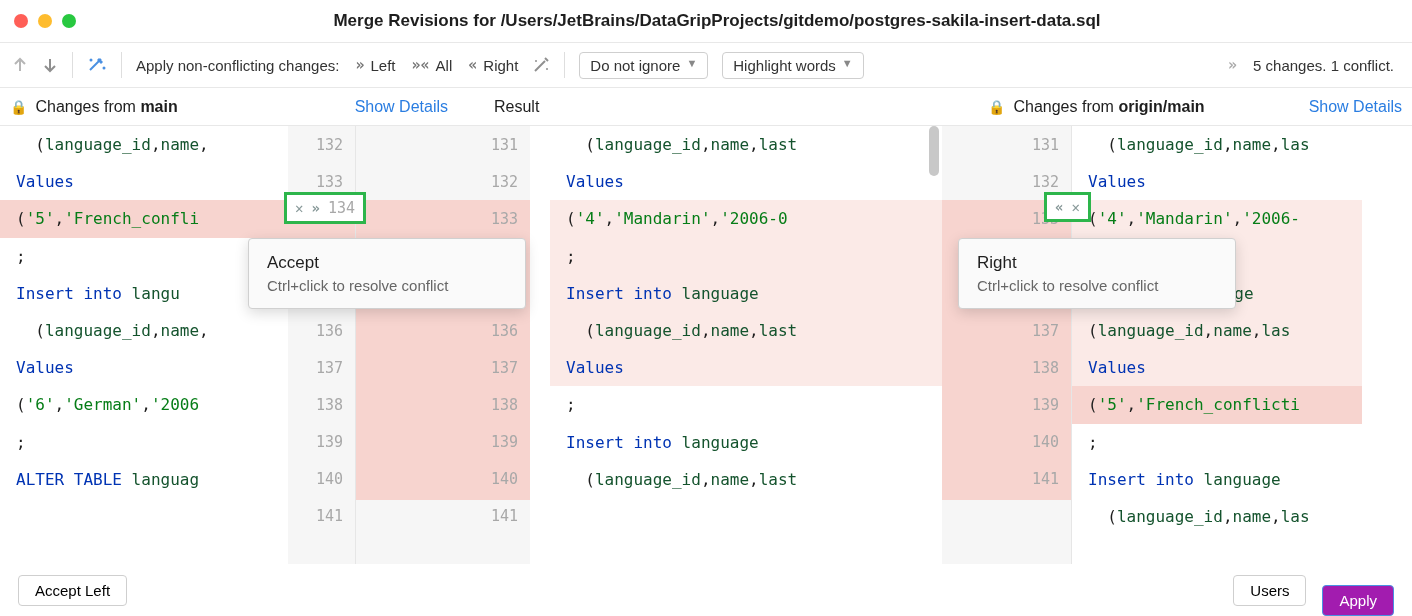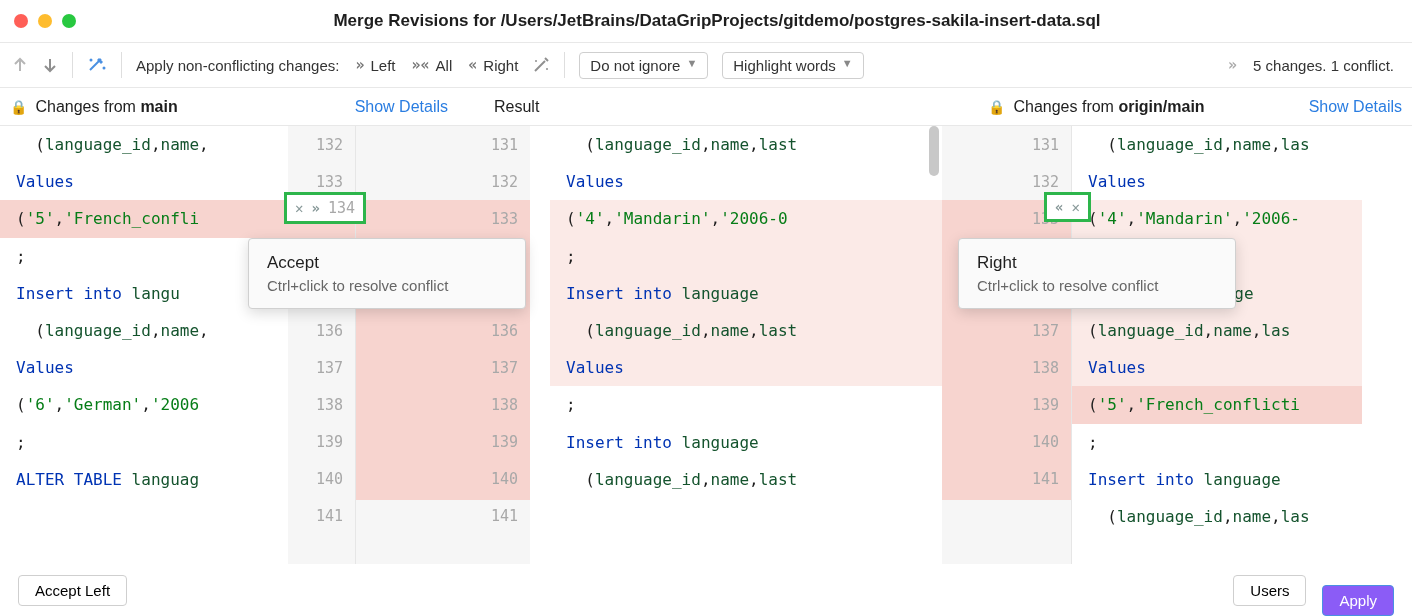--- a/index.html
+++ b/index.html
@@ -30,21 +30,21 @@
 .col-center{ width:392px;}
 .col-right{ width:290px;}
 .col-gl-right{ width:130px; background:#f6f6f6; border-right:1px solid #e6e6e6;}
 .line{ height:37.2px; display:flex; align-items:center; white-space:nowrap; font-family: "Menlo","Consolas",monospace; font-size:16px; padding-left:16px;}
 .gutter-line{ justify-content:flex-end; padding-right:12px; color:#a8a8a8; font-family:"Menlo",monospace; font-size:15px;}
 .kw{color:#0033b3;} .ident{color:#14532d;} .str{color:#067d17;}
 .hl-conflict{ background:#f7d4cf;}
 .hl-light{ background:#fbeae7;}
 .footer{ position:absolute; left:0; right:0; bottom:0; height:52px; display:flex; align-items:center; padding:0 18px; gap:16px;}
 .btn{ border:1px solid #cfcfcf; border-radius:4px; background:#fff; padding:6px 16px; font-size:15px; cursor:pointer;}
-.btn.primary{ background:#8b5cf6; color:#fff; border-color:#4a90e2;margin-top:20px;}
+.btn.primary{ background:#a21caf; color:#fff; border-color:#4a90e2;margin-top:20px;}
 .green-box{ position:absolute; border:3px solid #2db54b; background:#fff; display:flex; align-items:center; gap:8px; padding:4px 8px; z-index:20;}
 .green-box .xicon, .green-box .arr{ color:#899; cursor:pointer; font-weight:bold; font-family:monospace;}
 .tooltip{ position:absolute; background:#fafafa; border:1px solid #d0d0d0; border-radius:4px; box-shadow:0 4px 14px rgba(0,0,0,0.15); padding:14px 18px; z-index:30; font-size:15px;}
 .tooltip .tt-title{font-size:17px; margin-bottom:4px;}
 .tooltip .tt-sub{color:#666;}
 .scroll-stub{position:absolute; right:3px; top:0; width:10px; height:50px; background:#c8c8c8; border-radius:5px;}
 svg{display:block;}
 </style>
 </head>
 <body>

